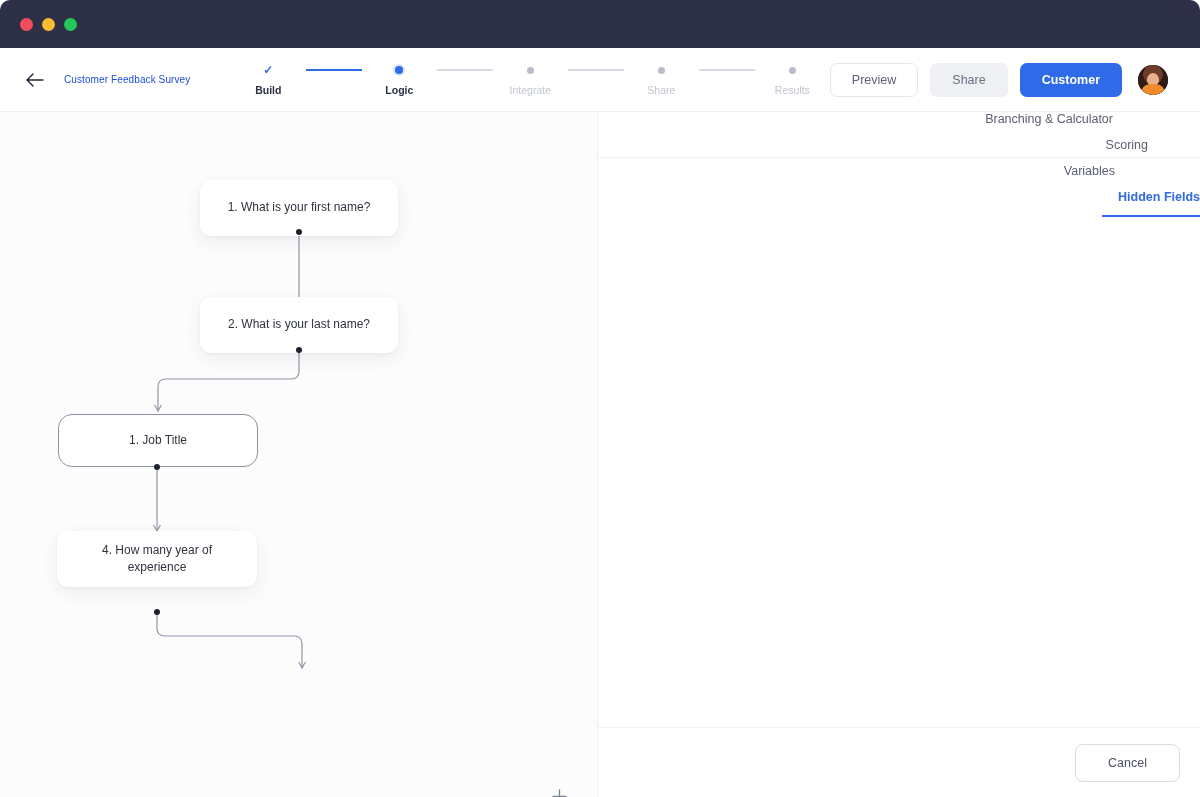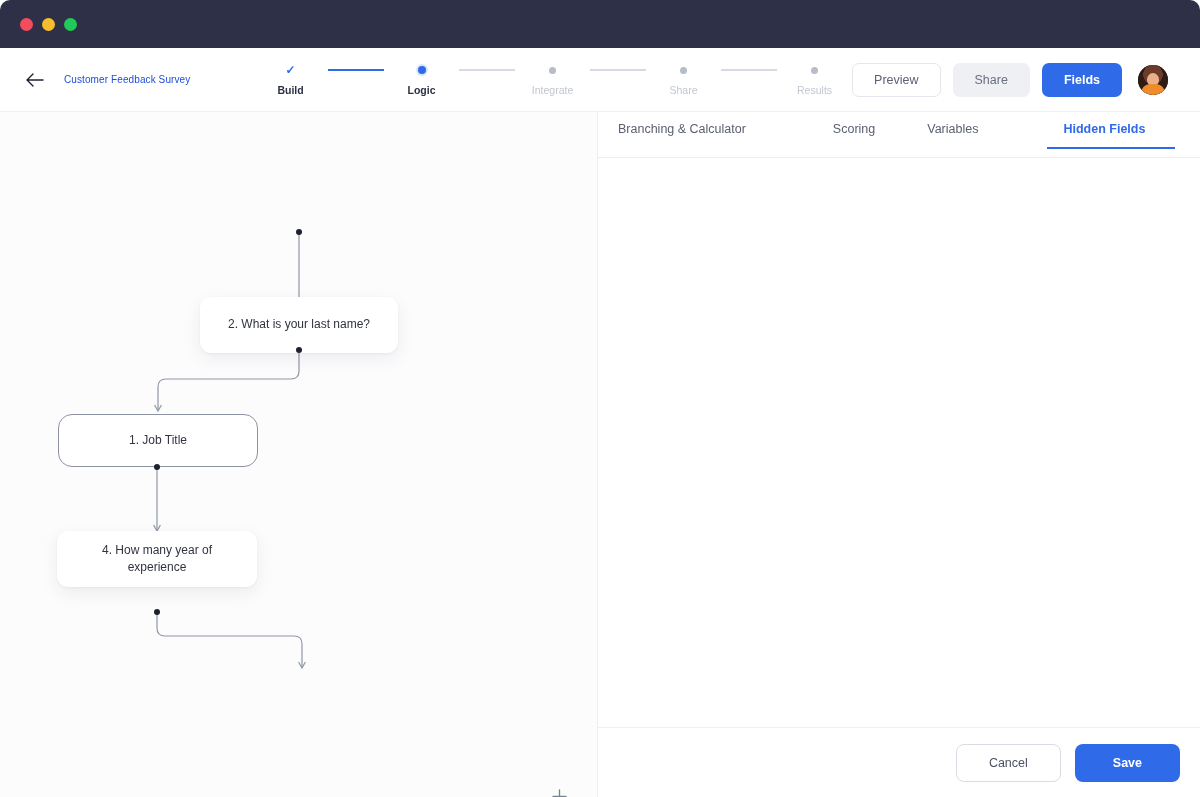--- a/index.html
+++ b/index.html
@@ -79,22 +79,22 @@
     box-shadow:0 6px 18px rgba(42,48,70,.07), 0 1px 3px rgba(42,48,70,.05);
     cursor:pointer;
   }
   .node.selected { border:1px solid #8d93a3; box-shadow:none; background:#fff; }
 
   .port { position:absolute; width:6px; height:6px; border-radius:50%; background:#1d2130; }
 
   
   .panel { position:absolute; top:112px; left:598px; width:602px; height:685px; background:#fff; }
   .tabs {
-    display:flex; align-items:center; height:46px; position:relative;
-    border-bottom:1px solid #edeef2; padding-left:20px;
+    display:flex; align-items:flex-end; height:46px; position:relative;
+    border-bottom:1px solid #edeef2; padding-left:20px;flex-direction:column;
   }
   .tab {
     font-size:12.5px; color:#5b6071; padding:0 0 12px 0; cursor:pointer; white-space:nowrap; position:relative;
   }
   .tab.active { color:#2f6ae8; font-weight:600; }
   .tab.active:after {
     content:""; position:absolute; left:-16px; right:-30px; bottom:-1px; height:2px; background:#2f6ae8;
   }
 
   .panel-body { padding:26px 18px 0 14px; }
@@ -191,21 +191,21 @@
         <div class="marker-row">
             <span class="dot"></span>
           </div>
         <div class="step-label">Results</div>
       </div>
     </div>
 
     <div class="header-right">
       <button class="btn btn-preview">Preview</button>
       <button class="btn btn-share">Share</button>
-      <button class="btn btn-publish">Fields</button>
+      <button class="btn btn-publish">Customer</button>
       <div class="avatar">
         <span class="hair"></span>
         <span class="face"></span>
         <span class="body"></span>
       </div>
     </div>
   </div>
 
   <div class="canvas">
 
@@ -217,20 +217,23 @@
       <path d="M299 238 L299 259 Q299 267 291 267 L166 267 Q158 267 158 275 L158 298" stroke="#9096a5" stroke-width="1.2" fill="none"></path>
       <path d="M154.6 293 L158 299 L161.4 293" fill="none" stroke="#9096a5" stroke-width="1.2"></path>
 
       <path d="M157 355 L157 418" stroke="#9096a5" stroke-width="1.2" fill="none"></path>
       <path d="M153.6 413 L157 419 L160.4 413" fill="none" stroke="#9096a5" stroke-width="1.2"></path>
 
       <path d="M157 500 L157 516 Q157 524 165 524 L294 524 Q302 524 302 532 L302 555" stroke="#9096a5" stroke-width="1.2" fill="none"></path>
       <path d="M298.6 550 L302 556 L305.4 550" fill="none" stroke="#9096a5" stroke-width="1.2"></path>
     </svg>
 
+    <div class="node" style="left:200px; top:68px; width:198px; height:56px;">
+      <span>1. What is your first name?</span>
+    </div>
     <span class="port" style="left:296px; top:117px;"></span>
 
     <div class="node" style="left:200px; top:185px; width:198px; height:56px;">
       <span>2. What is your last name?</span>
     </div>
     <span class="port" style="left:296px; top:235px;"></span>
 
     <div class="node selected" style="left:58px; top:302px; width:200px; height:53px; border-radius:14px;">
       <span>1. Job Title</span>
     </div>
@@ -259,16 +262,15 @@
       <div class="tab" style="margin-right:87px;">Branching &amp; Calculator</div>
       <div class="tab" style="margin-right:52px;">Scoring</div>
       <div class="tab" style="margin-right:85px;">Variables</div>
       <div class="tab active">Hidden Fields</div>
     </div>
 
   </div>
 
   <div class="footer">
     <button class="btn btn-cancel">Cancel</button>
-    <button class="btn btn-save">Save</button>
   </div>
 
 </div>
 
 </body></html>

